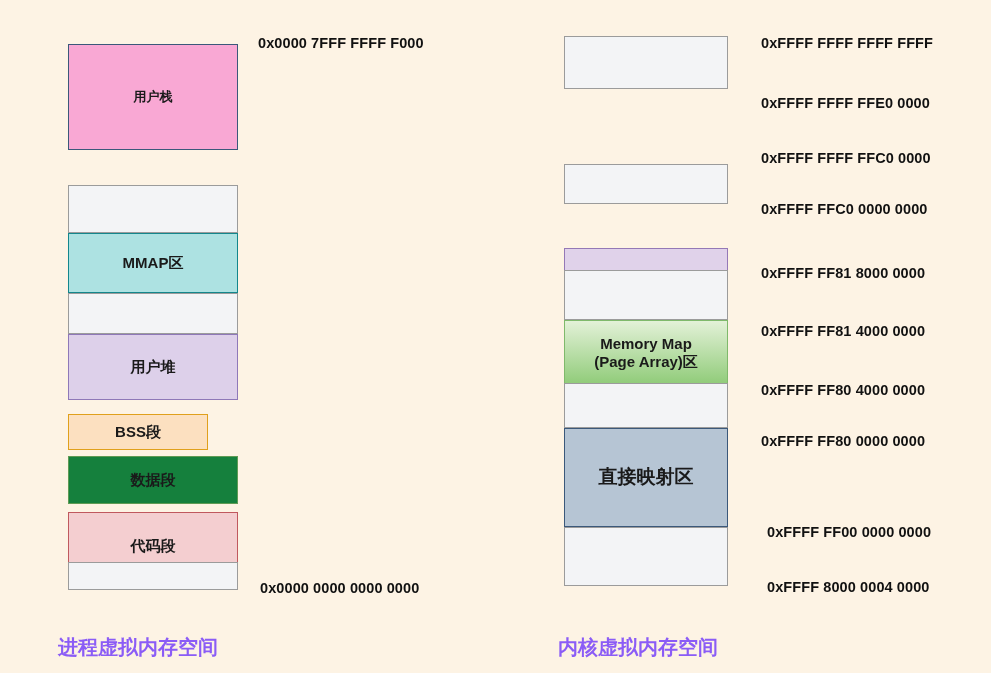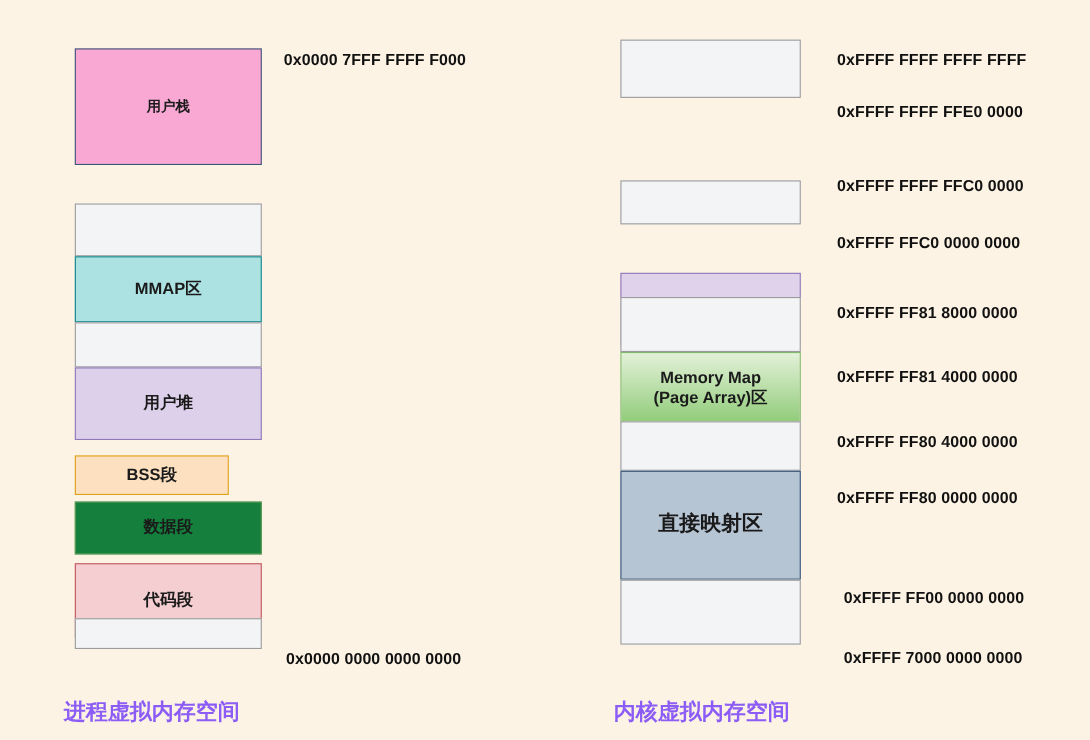--- a/index.html
+++ b/index.html
@@ -47,21 +47,20 @@
 
   
   .addr {
     position: absolute;
     font-family: "Liberation Sans", sans-serif;
     font-weight: bold;
     font-size: 14.5px;
     color: #111111;
     white-space: nowrap;
     letter-spacing: 0.1px;
-    margin-top: 12px;
   }
 
   
   .caption {
     position: absolute;
     font-family: "Liberation Sans", sans-serif;
     font-weight: bold;
     font-size: 20px;
     color: #8b5cf6;
     white-space: nowrap;
@@ -100,26 +99,26 @@
       <div class="block" style="left: 0px; top: 168px; width: 164px; height: 66px; font-size: 15px; background: rgb(224, 210, 234); border: 1px solid rgb(148, 120, 182); margin-top: 44px;">内核堆</div>
       <div class="block gap" style="left: 0px; top: 234px; width: 164px; height: 50px; background: rgb(243, 244, 246); border: 1px solid rgb(155, 155, 155);"></div>
       <div class="block" style="left: 0px; top: 284px; width: 164px; height: 66px; font-size: 15px; background: linear-gradient(rgb(227, 241, 216) 0%, rgb(143, 203, 120) 100%); border: 1px solid rgb(127, 185, 107);">Memory Map
 (Page Array)区</div>
       <div class="block gap" style="left: 0px; top: 347px; width: 164px; height: 45px; background: rgb(243, 244, 246); border: 1px solid rgb(155, 155, 155);"></div>
       <div class="block" style="left: 0px; top: 392px; width: 164px; height: 99px; font-size: 19px; background: rgb(182, 197, 212); border: 1px solid rgb(59, 88, 122);">直接映射区</div>
       <div class="block gap" style="left: 0px; top: 491px; width: 164px; height: 59px; background: rgb(243, 244, 246); border: 1px solid rgb(155, 155, 155);"></div>
     </div>
 
     <div class="addr" style="left:761px; top:35px;">0xFFFF FFFF FFFF FFFF</div>
-    <div class="addr" style="left:761px; top:82px;">0xFFFF FFFF FFE0 0000</div>
+    <div class="addr" style="left:761px; top:95px;">0xFFFF FFFF FFE0 0000</div>
     <div class="addr" style="left:761px; top:150px;">0xFFFF FFFF FFC0 0000</div>
     <div class="addr" style="left:761px; top:201px;">0xFFFF FFC0 0000 0000</div>
     <div class="addr" style="left:761px; top:265px;">0xFFFF FF81 8000 0000</div>
     <div class="addr" style="left:761px; top:323px;">0xFFFF FF81 4000 0000</div>
     <div class="addr" style="left:761px; top:382px;">0xFFFF FF80 4000 0000</div>
     <div class="addr" style="left:761px; top:433px;">0xFFFF FF80 0000 0000</div>
     <div class="addr" style="left:767px; top:524px;">0xFFFF FF00 0000 0000</div>
-    <div class="addr" style="left:767px; top:579px;">0xFFFF 7000 0000 0000</div>
+    <div class="addr" style="left:767px; top:579px;">0xFFFF 8000 0004 0000</div>
 
     <div class="caption" style="left:558px; top:634px;">内核虚拟内存空间</div>
   </div>
 
 </div>
 
 </body></html>

